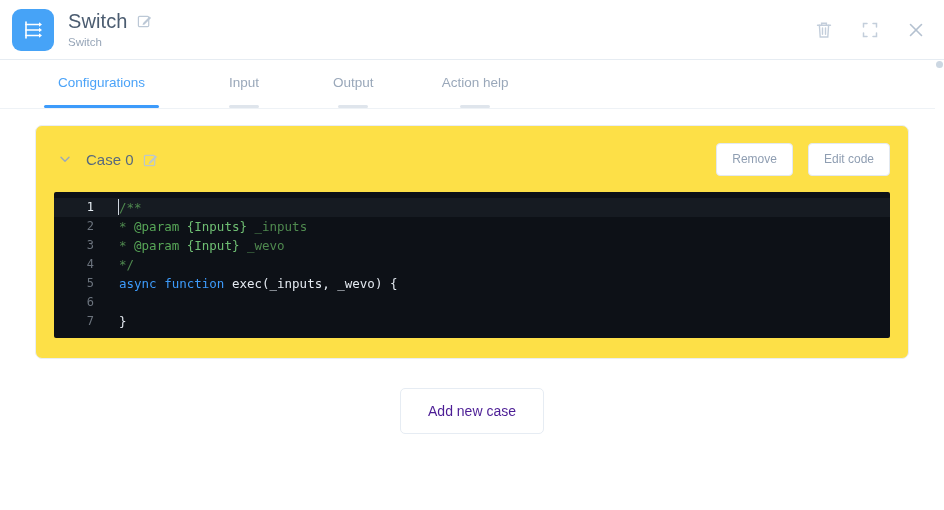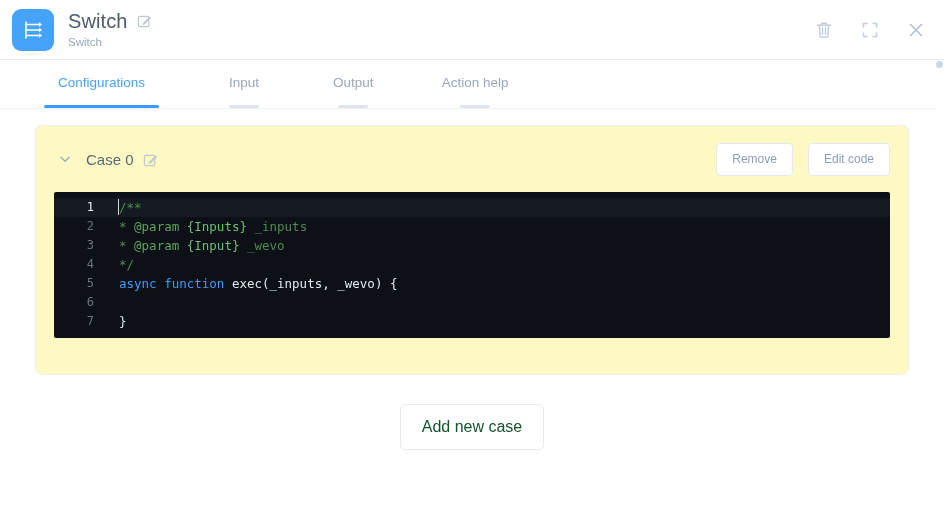--- a/index.html
+++ b/index.html
@@ -117,22 +117,22 @@
   }
 
   
   .content {
     padding: 16px 35px 0 35px;
     box-sizing: border-box;
   }
   .case-card {
     border: 1px solid #e9eef4;
     border-radius: 7px;
-    background: #fef9c3;
-    padding: 0 18px 36px 18px;
+    background: #fde047;
+    padding: 0 18px 20px 18px;
     box-sizing: border-box;
   }
   .case-head {
     display: flex;
     align-items: center;
     height: 66px;
   }
   .chevron {
     width: 14px;
     height: 14px;
@@ -213,22 +213,22 @@
     display: flex;
     justify-content: center;
     margin-top: 29px;
   }
   .add-btn {
     width: 144px;
     height: 46px;
     border: 1px solid #e6ecf3;
     border-radius: 5px;
     background: #ffffff;
-    color: #14532d;
-    font-size: 16px;
+    color: #4c1d95;
+    font-size: 14px;
     font-family: "Liberation Sans", sans-serif;
     cursor: pointer;
   }
 
   
   .scroll-track {
     position: absolute;
     top: 61px;
     right: 0;
     width: 9px;

